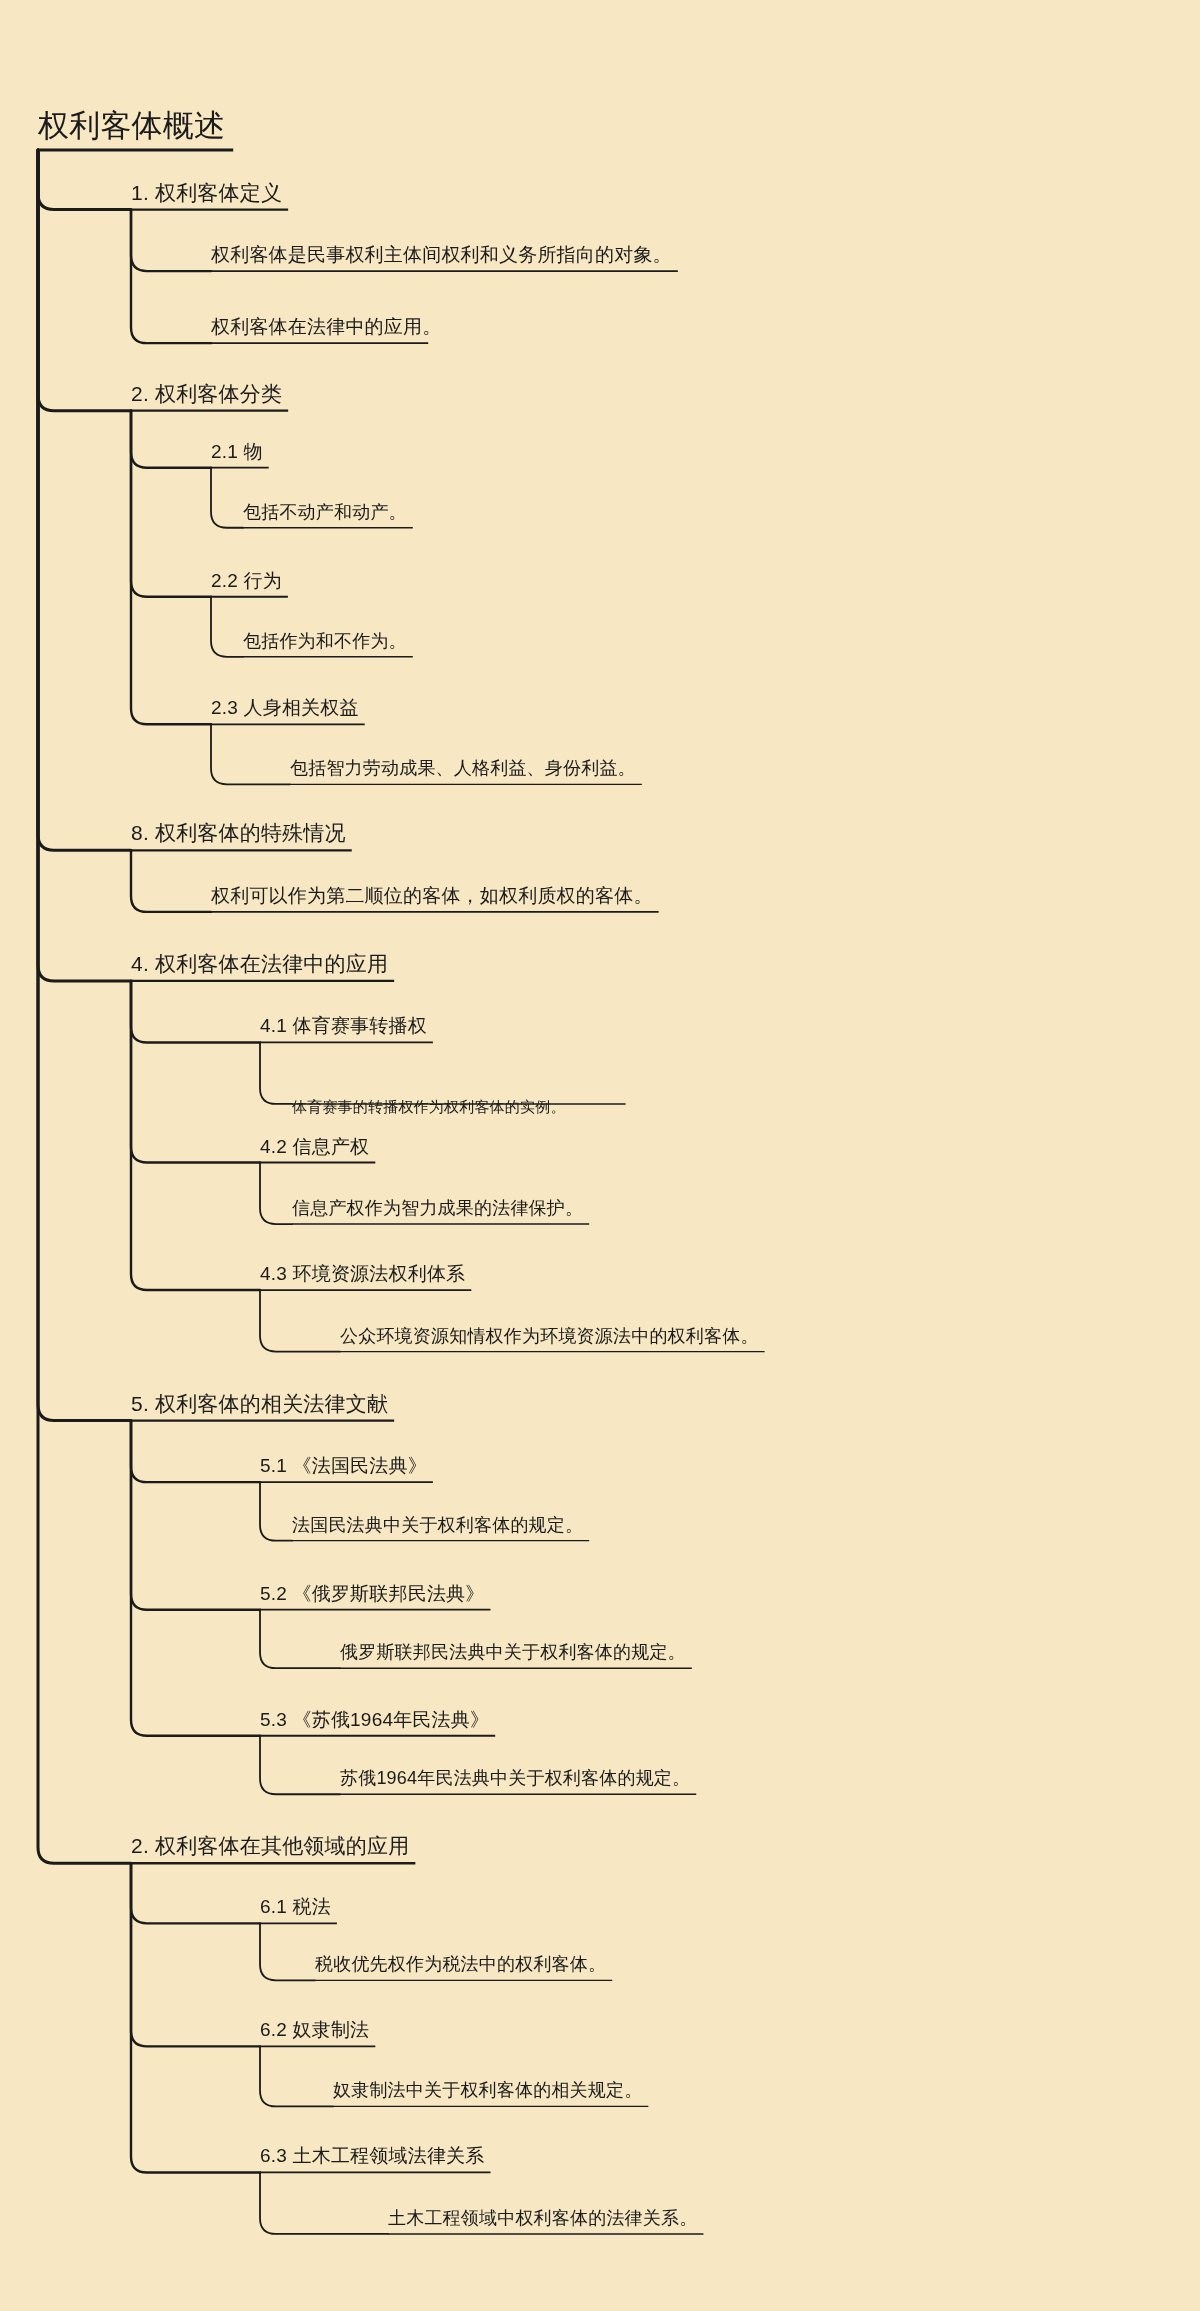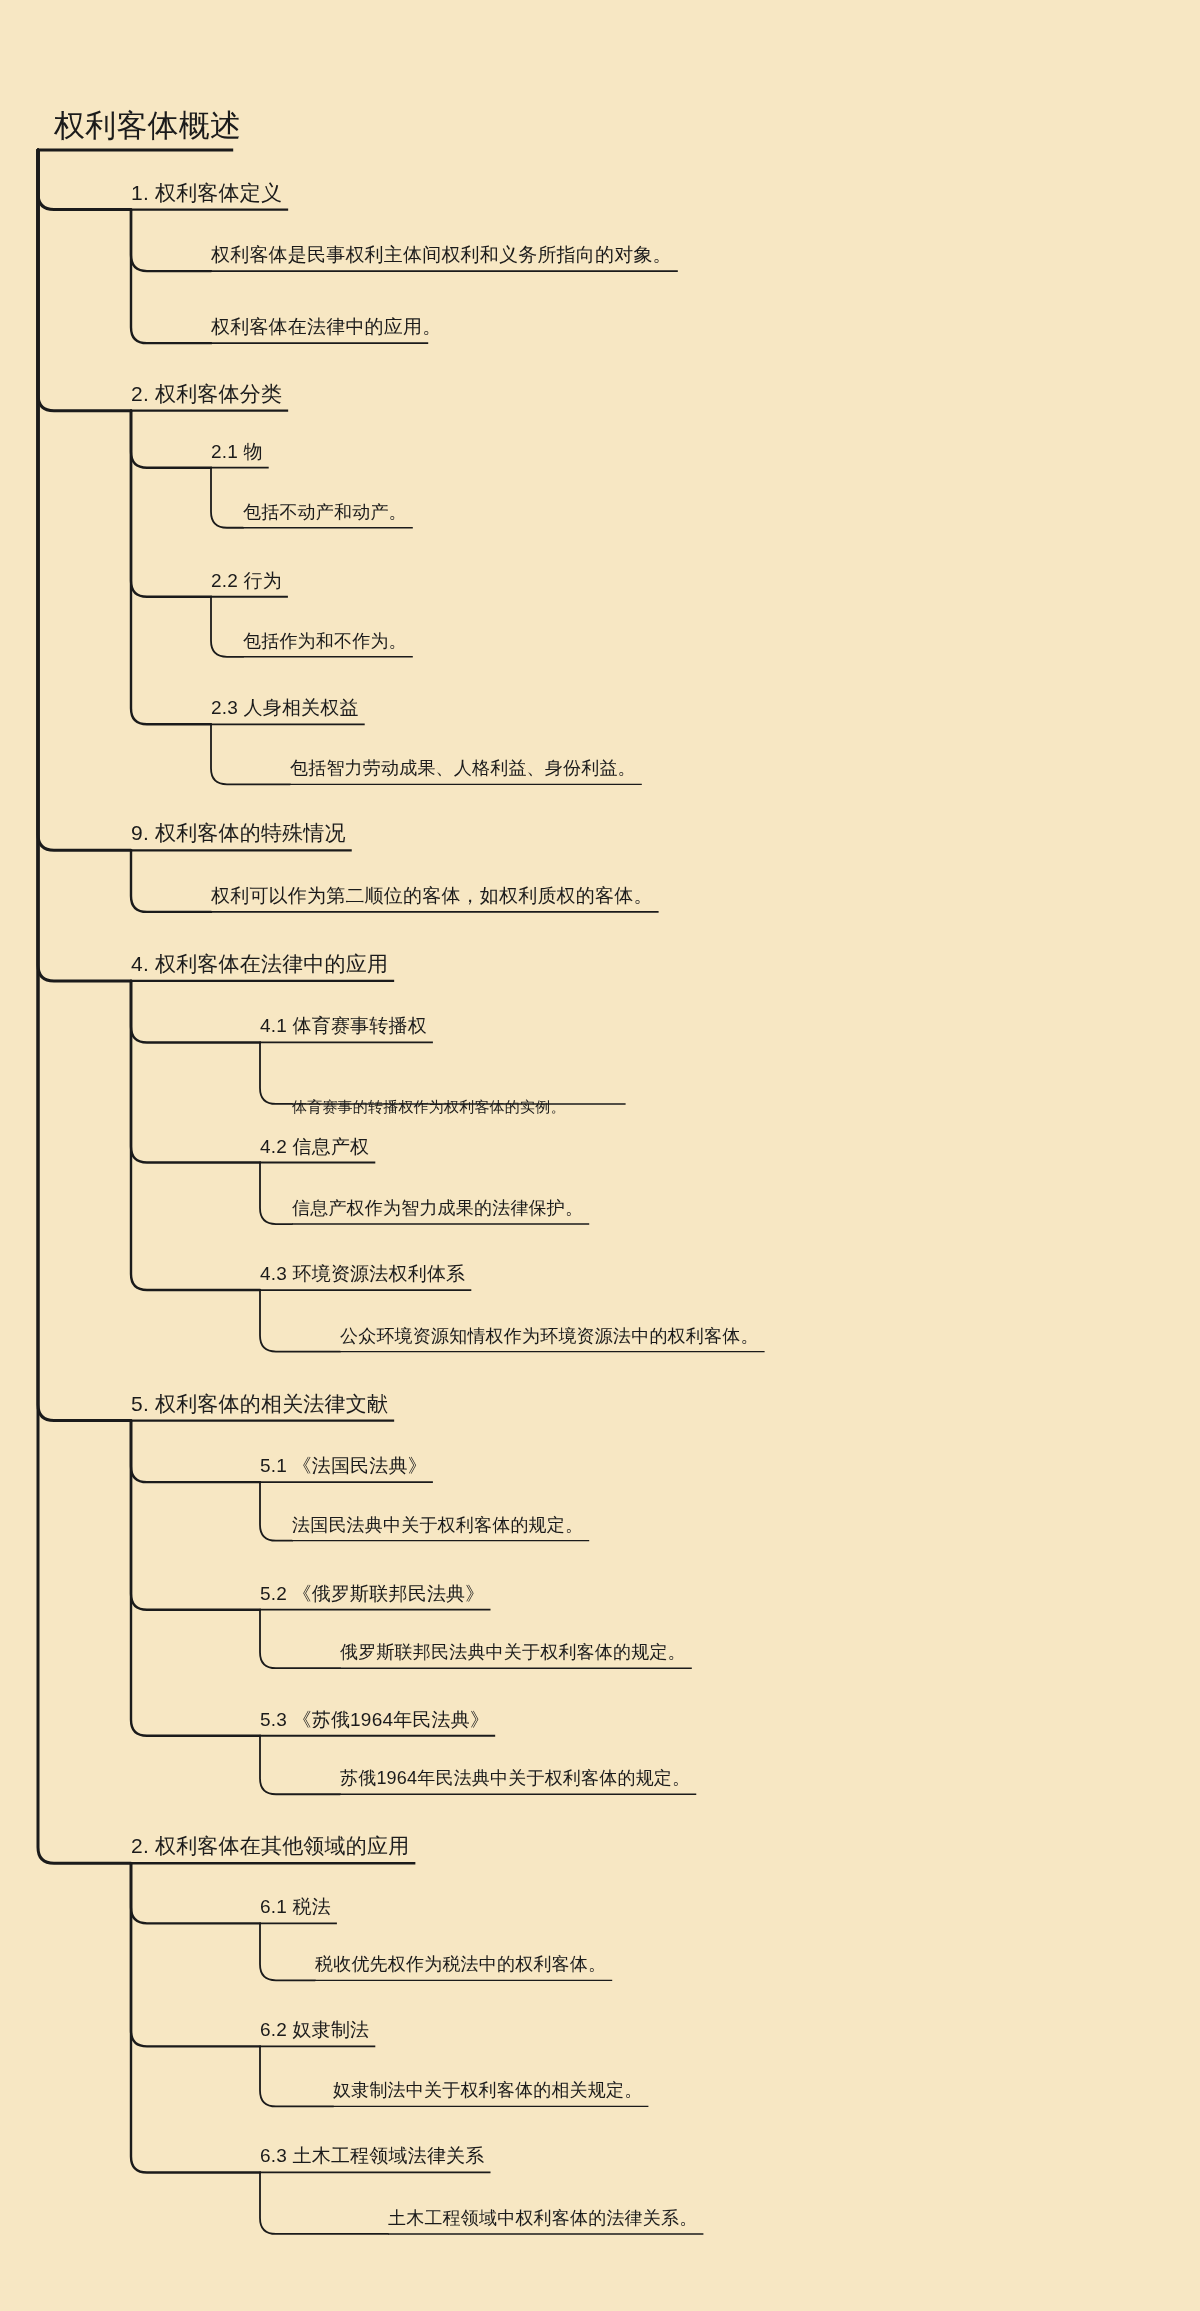--- a/index.html
+++ b/index.html
@@ -24,21 +24,21 @@
   }
 
   
   .node-label {
     position: absolute;
     white-space: pre;
     color: #1b1b1b;
     line-height: 1;
     letter-spacing: 0.2px;
   }
-  .lvl0 { font-size: 31px; margin-left: 16px; }
+  .lvl0 { font-size: 31px; }
   .lvl1 { font-size: 21px; }
   .lvl2 { font-size: 19px; }
   .lvl3 { font-size: 18px; }
 
   svg { display: block; }
   .link { fill: none; stroke: #1b1b1b; }
   .underline { stroke: #1b1b1b; fill: none; stroke-linecap: butt; }
 </style>
 </head>
 <body>
@@ -118,21 +118,21 @@
       <div class="node-label lvl1" style="left: 131px; top: 181.588px; font-size: 21px;">1. 权利客体定义</div>
       <div class="node-label lvl2" style="left: 211px; top: 245.114px; font-size: 19px;">权利客体是民事权利主体间权利和义务所指向的对象。</div>
       <div class="node-label lvl2" style="left: 211px; top: 317.145px; font-size: 19px;">权利客体在法律中的应用。</div>
       <div class="node-label lvl1" style="left: 131px; top: 382.675px; font-size: 21px;">2. 权利客体分类</div>
       <div class="node-label lvl2" style="left: 211px; top: 441.699px; font-size: 19px;">2.1 物</div>
       <div class="node-label lvl3" style="left: 243px; top: 502.725px; font-size: 18px;">包括不动产和动产。</div>
       <div class="node-label lvl2" style="left: 211px; top: 570.755px; font-size: 19px;">2.2 行为</div>
       <div class="node-label lvl3" style="left: 243px; top: 631.781px; font-size: 18px;">包括作为和不作为。</div>
       <div class="node-label lvl2" style="left: 211px; top: 698.31px; font-size: 19px;">2.3 人身相关权益</div>
       <div class="node-label lvl3" style="left: 290px; top: 759.336px; font-size: 18px;">包括智力劳动成果、人格利益、身份利益。</div>
-      <div class="node-label lvl1" style="left: 131px; top: 822.365px; font-size: 21px;">9. 权利客体的特殊情况</div>
+      <div class="node-label lvl1" style="left: 131px; top: 822.365px; font-size: 21px;">8. 权利客体的特殊情况</div>
       <div class="node-label lvl2" style="left: 211px; top: 885.892px; font-size: 19px;">权利可以作为第二顺位的客体，如权利质权的客体。</div>
       <div class="node-label lvl1" style="left: 131px; top: 952.921px; font-size: 21px;">4. 权利客体在法律中的应用</div>
       <div class="node-label lvl2" style="left: 260px; top: 1016.45px; font-size: 19px;">4.1 体育赛事转播权</div>
       <div class="node-label lvl3" style="left: 292px; top: 1078.97px; font-size: 15px; margin-top: 20px;">体育赛事的转播权作为权利客体的实例。</div>
       <div class="node-label lvl2" style="left: 260px; top: 1136.5px; font-size: 19px;">4.2 信息产权</div>
       <div class="node-label lvl3" style="left: 292px; top: 1199.03px; font-size: 18px;">信息产权作为智力成果的法律保护。</div>
       <div class="node-label lvl2" style="left: 260px; top: 1264.06px; font-size: 19px;">4.3 环境资源法权利体系</div>
       <div class="node-label lvl3" style="left: 340px; top: 1326.58px; font-size: 18px;">公众环境资源知情权作为环境资源法中的权利客体。</div>
       <div class="node-label lvl1" style="left: 131px; top: 1392.61px; font-size: 21px; text-align: right;">5. 权利客体的相关法律文献</div>
       <div class="node-label lvl2" style="left: 260px; top: 1456.14px; font-size: 19px;">5.1 《法国民法典》</div>

